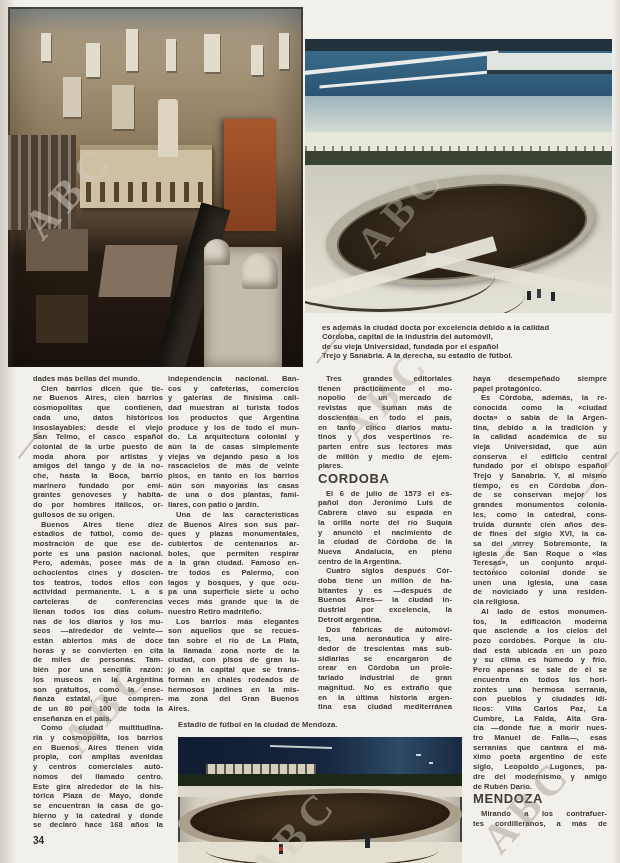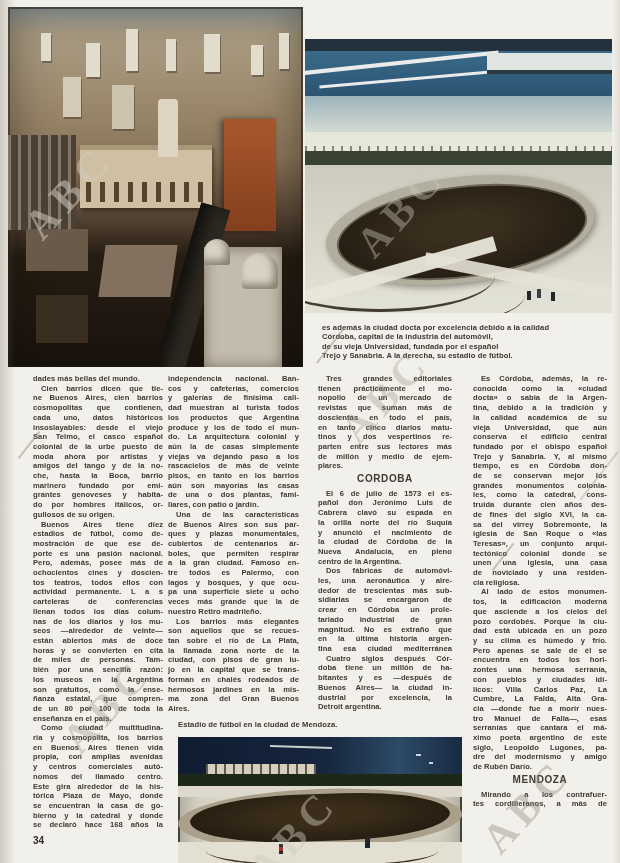--- a/index.html
+++ b/index.html
@@ -78,21 +78,21 @@
   #me-cap{left:178px;top:720px;width:284px;text-align:left;}
 
   .col{position:absolute;top:374px;color:#3e3a34;font-weight:700;font-size:7.6px;line-height:9.7px;letter-spacing:.05px;}
   #col1{left:33px;width:130px;}
   #col2{left:168px;width:131px;}
   #col3{left:318px;width:134px;}
   #col4{left:473px;width:134px;}
   .line{text-align:justify;text-align-last:justify;white-space:normal;}
   .line.last{text-align-last:left;}
   .line.indent{text-indent:8px;}
-  .col-header{text-align:center;font-size:10px;font-weight:700;letter-spacing:.6px;margin:3px 0 5px 0;}
+  .col-header{text-align:left;font-size:13px;font-weight:700;letter-spacing:.6px;margin:3px 0 5px 0;}
 
   #page-num{position:absolute;left:33px;top:835px;font-size:10px;font-weight:700;color:#2f2b26;}
 
   
   .wm{position:absolute;font-family:"Liberation Serif",serif;font-weight:700;font-size:42px;
     letter-spacing:7px;color:#8a857a;transform:rotate(-48deg);pointer-events:none;z-index:8;}
   .wm.light{color:#cfcabd;}
   .slash{position:absolute;width:2px;height:34px;background:#8a857a;transform:rotate(38deg);opacity:.45;z-index:8;pointer-events:none;}
 </style>
 </head>
@@ -269,40 +269,44 @@
         <div class="line indent">El 6 de julio de 1573 el es-</div>
         <div class="line">pañol don Jerónimo Luis de</div>
         <div class="line">Cabrera clavó su espada en</div>
         <div class="line">la orilla norte del río Suquía</div>
         <div class="line">y anunció el nacimiento de</div>
         <div class="line">la ciudad de Córdoba de la</div>
         <div class="line">Nueva Andalucía, en pleno</div>
         <div class="line last">centro de la Argentina.</div>
       </div>
       <div class="para">
+        <div class="line indent">Cuatro siglos después Cór-</div>
+        <div class="line">doba tiene un millón de ha-</div>
+        <div class="line">bitantes y es —después de</div>
+        <div class="line">Buenos Aires— la ciudad in-</div>
+        <div class="line">dustrial por excelencia, la</div>
+        <div class="line last">Detroit argentina.</div>
+      </div>
+      <div class="para">
         <div class="line indent">Dos fábricas de automóvi-</div>
         <div class="line">les, una aeronáutica y alre-</div>
         <div class="line">dedor de trescientas más sub-</div>
         <div class="line">sidiarias se encargaron de</div>
         <div class="line">crear en Córdoba un prole-</div>
         <div class="line">tariado industrial de gran</div>
         <div class="line">magnitud. No es extraño que</div>
         <div class="line">en la última historia argen-</div>
         <div class="line">tina esa ciudad mediterránea</div>
       </div>
-      <div class="para">
-        <div class="line indent">Cuatro siglos después Cór-</div>
-        <div class="line">doba tiene un millón de ha-</div>
-        <div class="line">bitantes y es —después de</div>
-        <div class="line">Buenos Aires— la ciudad in-</div>
-        <div class="line">dustrial por excelencia, la</div>
-        <div class="line last">Detroit argentina.</div>
-      </div>
     </div>
   <div class="col" id="col4">
+      <div class="para">
+        <div class="line">haya desempeñado siempre</div>
+        <div class="line last">papel protagónico.</div>
+      </div>
       <div class="para">
         <div class="line indent">Es Córdoba, además, la re-</div>
         <div class="line">conocida como la «ciudad</div>
         <div class="line">docta» o sabia de la Argen-</div>
         <div class="line">tina, debido a la tradición y</div>
         <div class="line">la calidad académica de su</div>
         <div class="line">vieja Universidad, que aún</div>
         <div class="line">conserva el edificio central</div>
         <div class="line">fundado por el obispo español</div>
         <div class="line">Trejo y Sanabria. Y, al mismo</div>

